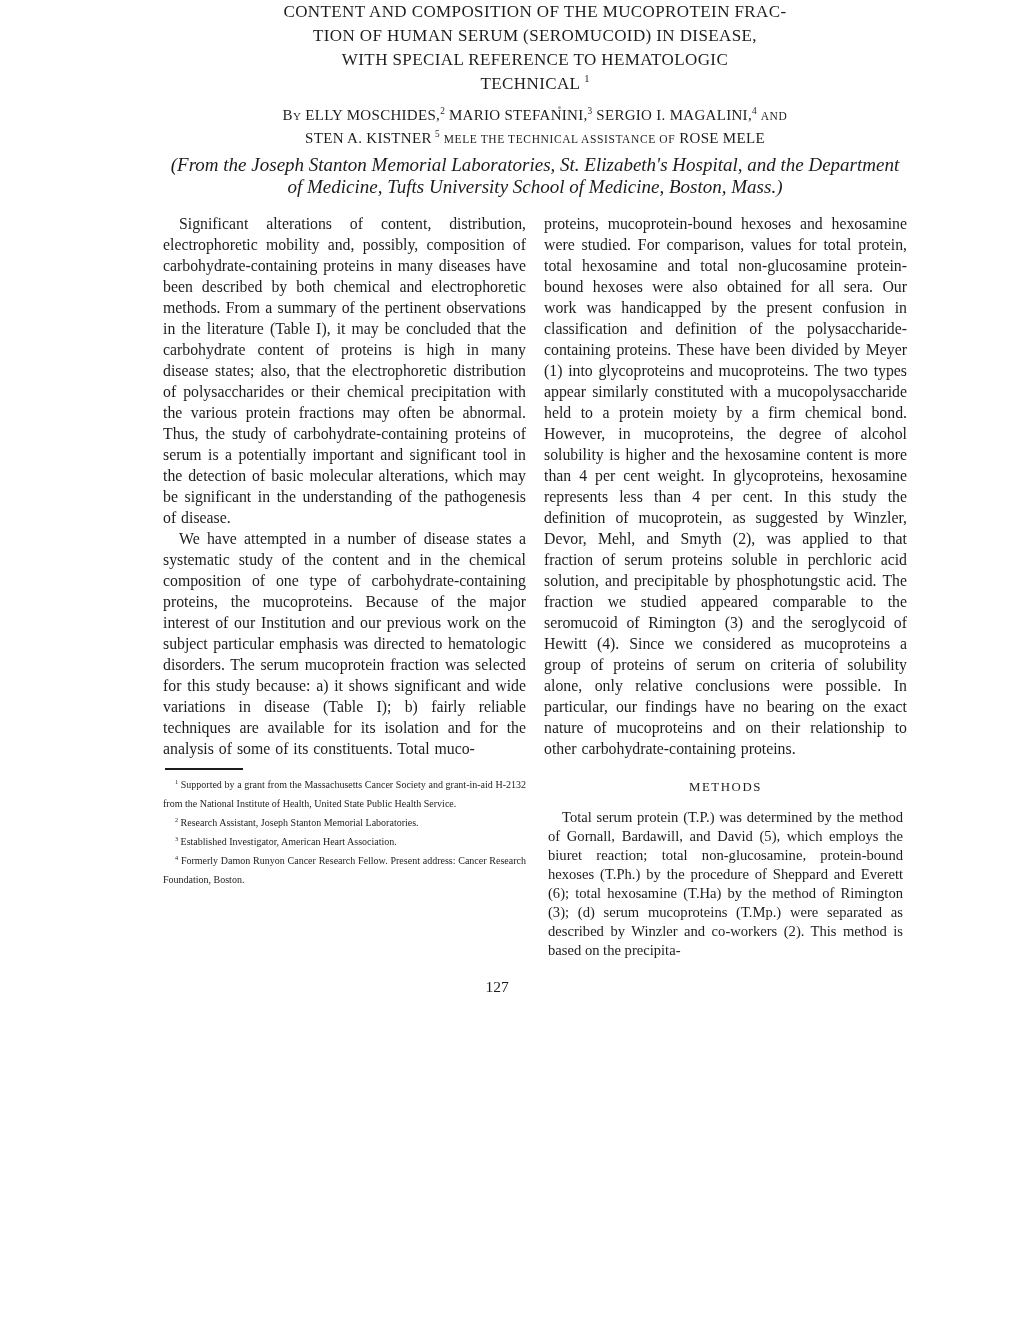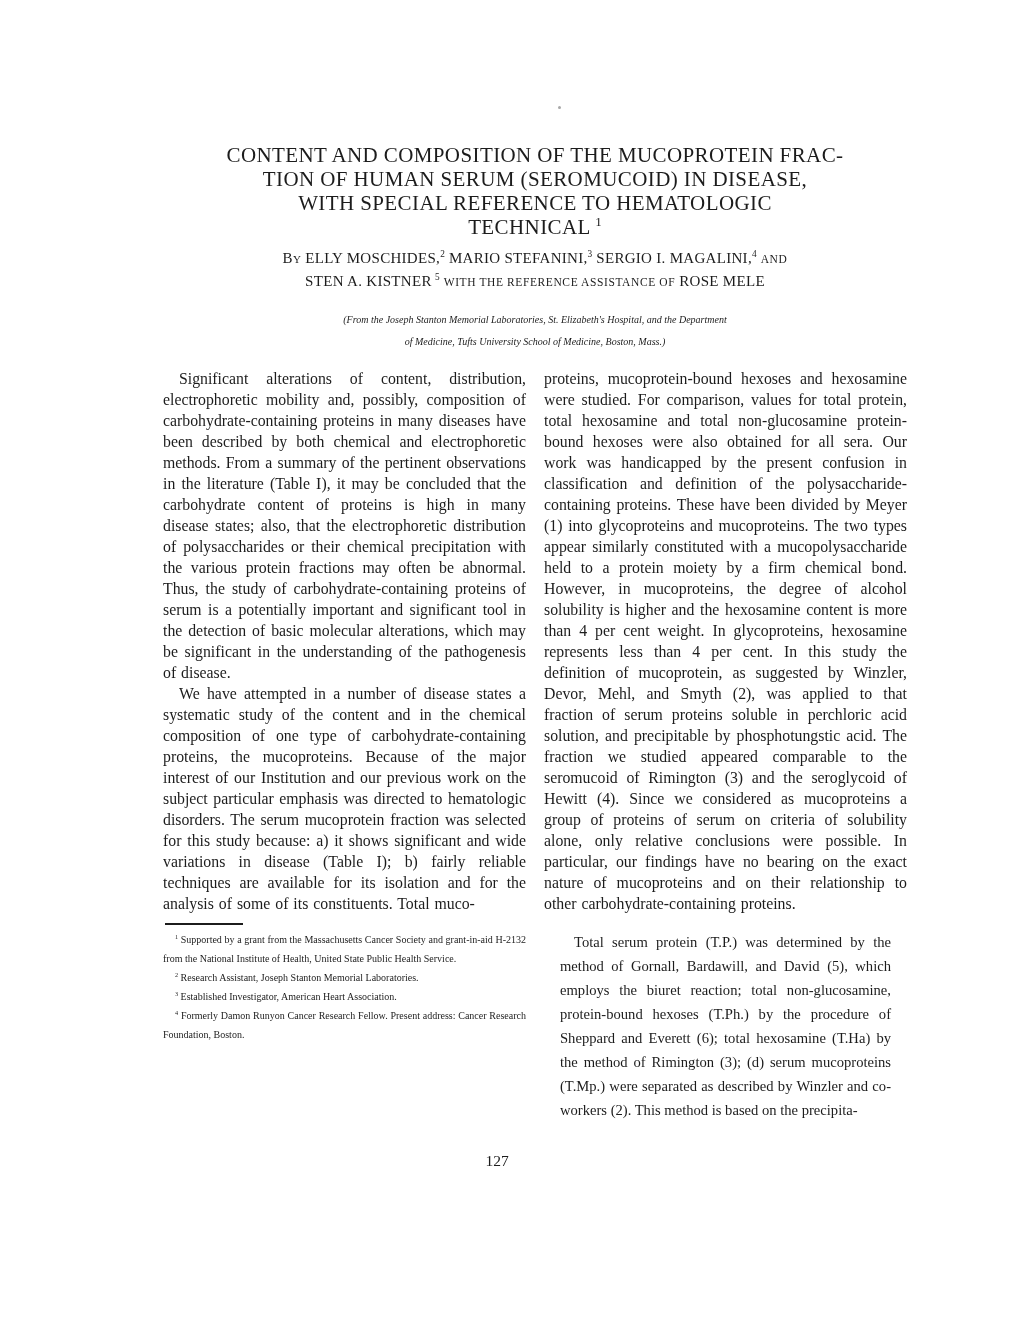--- a/index.html
+++ b/index.html
@@ -15,45 +15,44 @@
     font-family: "Liberation Serif", serif;
     color: #1c1c1c;
   }
   .content {
     position: absolute;
     left: 163px;
     top: 0;
     width: 744px;
   }
   .title-block {
-    margin-top: 143px;
     text-align: center;
-    font-size: 21px;
+    font-size: 17px;
     line-height: 24px;
     letter-spacing: 0.4px;
     font-weight: 500;
   }
   .byline-block {
     margin-top: 8px;
     text-align: center;
     font-size: 15px;
     line-height: 22px;
     letter-spacing: 0.3px;
   }
   .by-label { font-variant: small-caps; }
   .sc {
     font-size: 11.5px;
     letter-spacing: 0.6px;
     margin-top: 43px;
   }
   .affiliation-block {
-    margin-top: 16px;
+    margin-top: 4px;
     text-align: center;
     font-style: italic;
-    font-size: 10px;
+    font-size: 19px;
     line-height: 22px;
   }
   .submission {
     margin-top: 4px;
     text-align: center;
     font-size: 14.8px;
     line-height: 22px;
   }
   .columns {
     margin-top: 15px;
@@ -85,24 +84,24 @@
   }
   .methods-heading {
     margin: 21px 0 13px;
     text-align: center;
     font-size: 12.8px;
     letter-spacing: 1.6px;
     font-weight: 500;
   }
   .methods-par {
     font-size: 14.6px;
-    line-height: 24px;
+    line-height: 19px;
     text-align: justify;
     text-indent: 14px;
-    margin: 16px;
+    margin: 4px;
   }
   .page-number {
     margin-top: 14px;
     text-align: center;
     font-size: 15.5px;
     transform: translateX(-38px);
   }
   sup {
     font-size: 62%;
     line-height: 0;
@@ -136,21 +135,21 @@
   <div class="byline-block">
     <div>
       <span class="by-label">By</span>
       <span>ELLY MOSCHIDES,</span><sup>2</sup>
       <span>MARIO STEFANINI,</span><sup>3</sup>
       <span>SERGIO I. MAGALINI,</span><sup>4</sup>
       <span class="sc">AND</span>
     </div>
     <div>
       <span>STEN A. KISTNER</span> <sup>5</sup>
-      <span class="sc">WITH THE REFERENCE ASSISTANCE OF</span>
+      <span class="sc">MELE THE TECHNICAL ASSISTANCE OF</span>
       <span>ROSE MELE</span>
     </div>
   </div>
 
   <div class="affiliation-block">
     <div>(From the Joseph Stanton Memorial Laboratories, St. Elizabeth's Hospital, and the Department</div>
     <div>of Medicine, Tufts University School of Medicine, Boston, Mass.)</div>
   </div>
 
 
@@ -164,20 +163,21 @@
         <div class="footnote-rule"></div>
         <p class="footnote"><sup>1</sup> <span>Supported by a grant from the Massachusetts Cancer Society and grant-in-aid H-2132 from the National Institute of Health, United State Public Health Service.</span></p>
         <p class="footnote"><sup>2</sup> <span>Research Assistant, Joseph Stanton Memorial Laboratories.</span></p>
         <p class="footnote"><sup>3</sup> <span>Established Investigator, American Heart Association.</span></p>
         <p class="footnote"><sup>4</sup> <span>Formerly Damon Runyon Cancer Research Fellow. Present address: Cancer Research Foundation, Boston.</span></p>
       </div>
     </div>
 
     <div class="col">
       <p class="body-par no-indent">proteins, mucoprotein-bound hexoses and hexosamine were studied. For comparison, values for total protein, total hexosamine and total non-glucosamine protein-bound hexoses were also obtained for all sera. Our work was handicapped by the present confusion in classification and definition of the polysaccharide-containing proteins. These have been divided by Meyer (1) into glycoproteins and mucoproteins. The two types appear similarly constituted with a mucopolysaccharide held to a protein moiety by a firm chemical bond. However, in mucoproteins, the degree of alcohol solubility is higher and the hexosamine content is more than 4 per cent weight. In glycoproteins, hexosamine represents less than 4 per cent. In this study the definition of mucoprotein, as suggested by Winzler, Devor, Mehl, and Smyth (2), was applied to that fraction of serum proteins soluble in perchloric acid solution, and precipitable by phosphotungstic acid. The fraction we studied appeared comparable to the seromucoid of Rimington (3) and the seroglycoid of Hewitt (4). Since we considered as mucoproteins a group of proteins of serum on criteria of solubility alone, only relative conclusions were possible. In particular, our findings have no bearing on the exact nature of mucoproteins and on their relationship to other carbohydrate-containing proteins.</p>
+      <div class="methods-heading">METHODS</div>
       <p class="methods-par">Total serum protein (T.P.) was determined by the method of Gornall, Bardawill, and David (5), which employs the biuret reaction; total non-glucosamine, protein-bound hexoses (T.Ph.) by the procedure of Sheppard and Everett (6); total hexosamine (T.Ha) by the method of Rimington (3); (d) serum mucoproteins (T.Mp.) were separated as described by Winzler and co-workers (2). This method is based on the precipita-</p>
     </div>
 
   </div>
 
   <div class="page-number">127</div>
 
 </div>
 
 </body></html>

